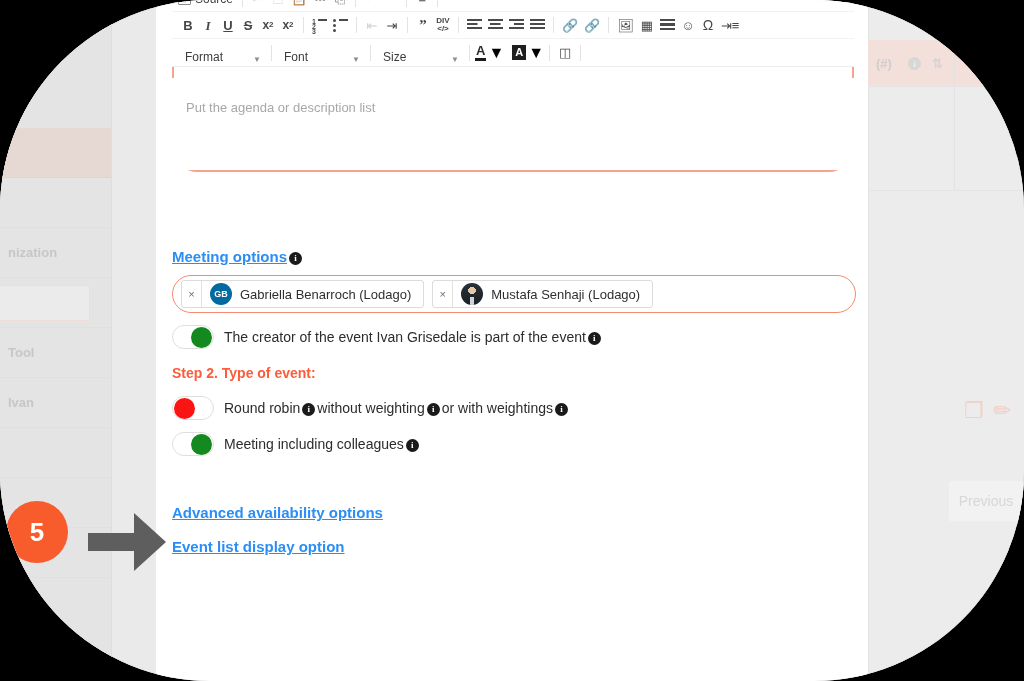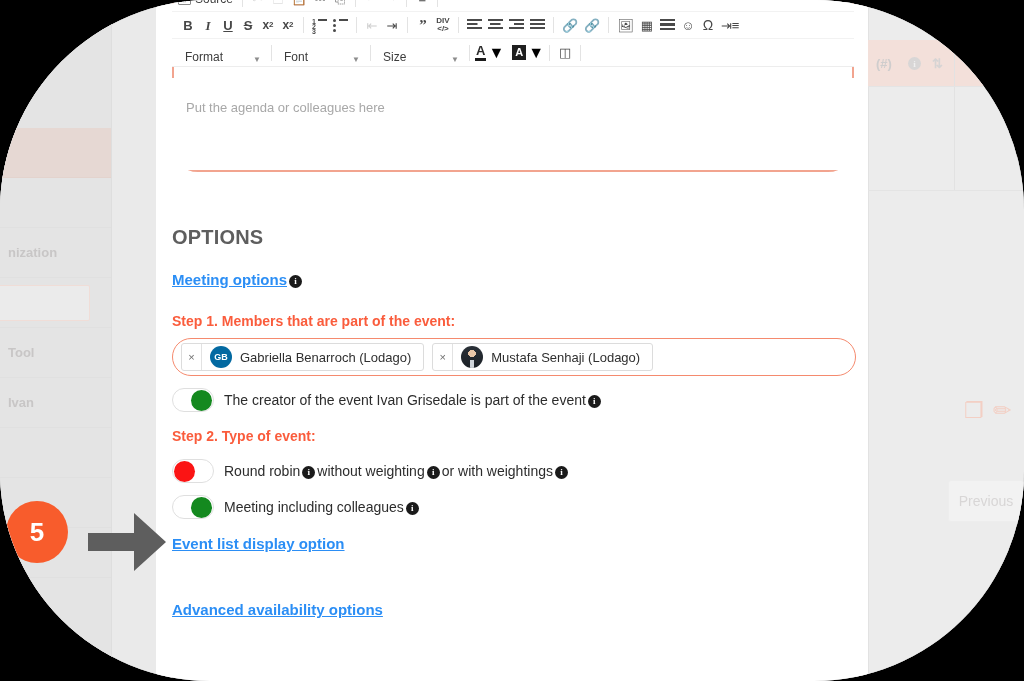--- a/index.html
+++ b/index.html
@@ -593,32 +593,30 @@
           <span class="colorAbg">A</span>
           <span class="cb-arrow">▼</span>
         </span>
         <span class="tb-sep"></span>
         <span class="tb-btn">◫</span>
         <span class="tb-sep"></span>
       </div>
     </div>
 
     <div id="editor-body">
-      <span>Put the agenda or colleagues here</span>
+      <span>Put the agenda or description list</span>
     </div>
 
     <div id="options">
 
-      <div class="opt-title">OPTIONS</div>
 
       <div style="margin-top:22px">
         <span class="link">Meeting options</span><span class="info">i</span>
       </div>
 
-      <div class="step-label" style="margin-top:24px">Step 1. Members that are part of the event:</div>
 
       <div class="members-field" style="margin-top:9px">
 
         <div class="chip">
           <span class="chip-x">×</span>
           <span class="chip-body">
             <span class="av" style="background:#0369a1">GB</span>
             <span>Gabriella Benarroch (Lodago)</span>
           </span>
         </div>
@@ -648,25 +646,25 @@
         <span class="tog-text"><span>Round robin</span><span class="info">i</span><span>without weighting</span><span class="info">i</span><span>or with weightings</span><span class="info">i</span></span>
       </div>
 
       <div class="tog-row" style="margin-top:12px">
         <span class="toggle on">
             <span class="knob"></span>
           </span>
         <span class="tog-text"><span>Meeting including colleagues</span><span class="info">i</span></span>
       </div>
 
+      <div style="margin-top:48px">
+        <span class="link">Advanced availability options</span>
+      </div>
       <div style="margin-top:16px">
         <span class="link">Event list display option</span>
-      </div>
-      <div style="margin-top:48px">
-        <span class="link">Advanced availability options</span>
       </div>
     </div>
   </div>
 
   <div id="badge5">5</div>
 
   <svg id="arrow" viewBox="0 0 84 74">
     <path d="M2 28 h46 v-20 l32 29 l-32 29 v-20 h-46 z" fill="#5e5e5e"></path>
   </svg>
 

